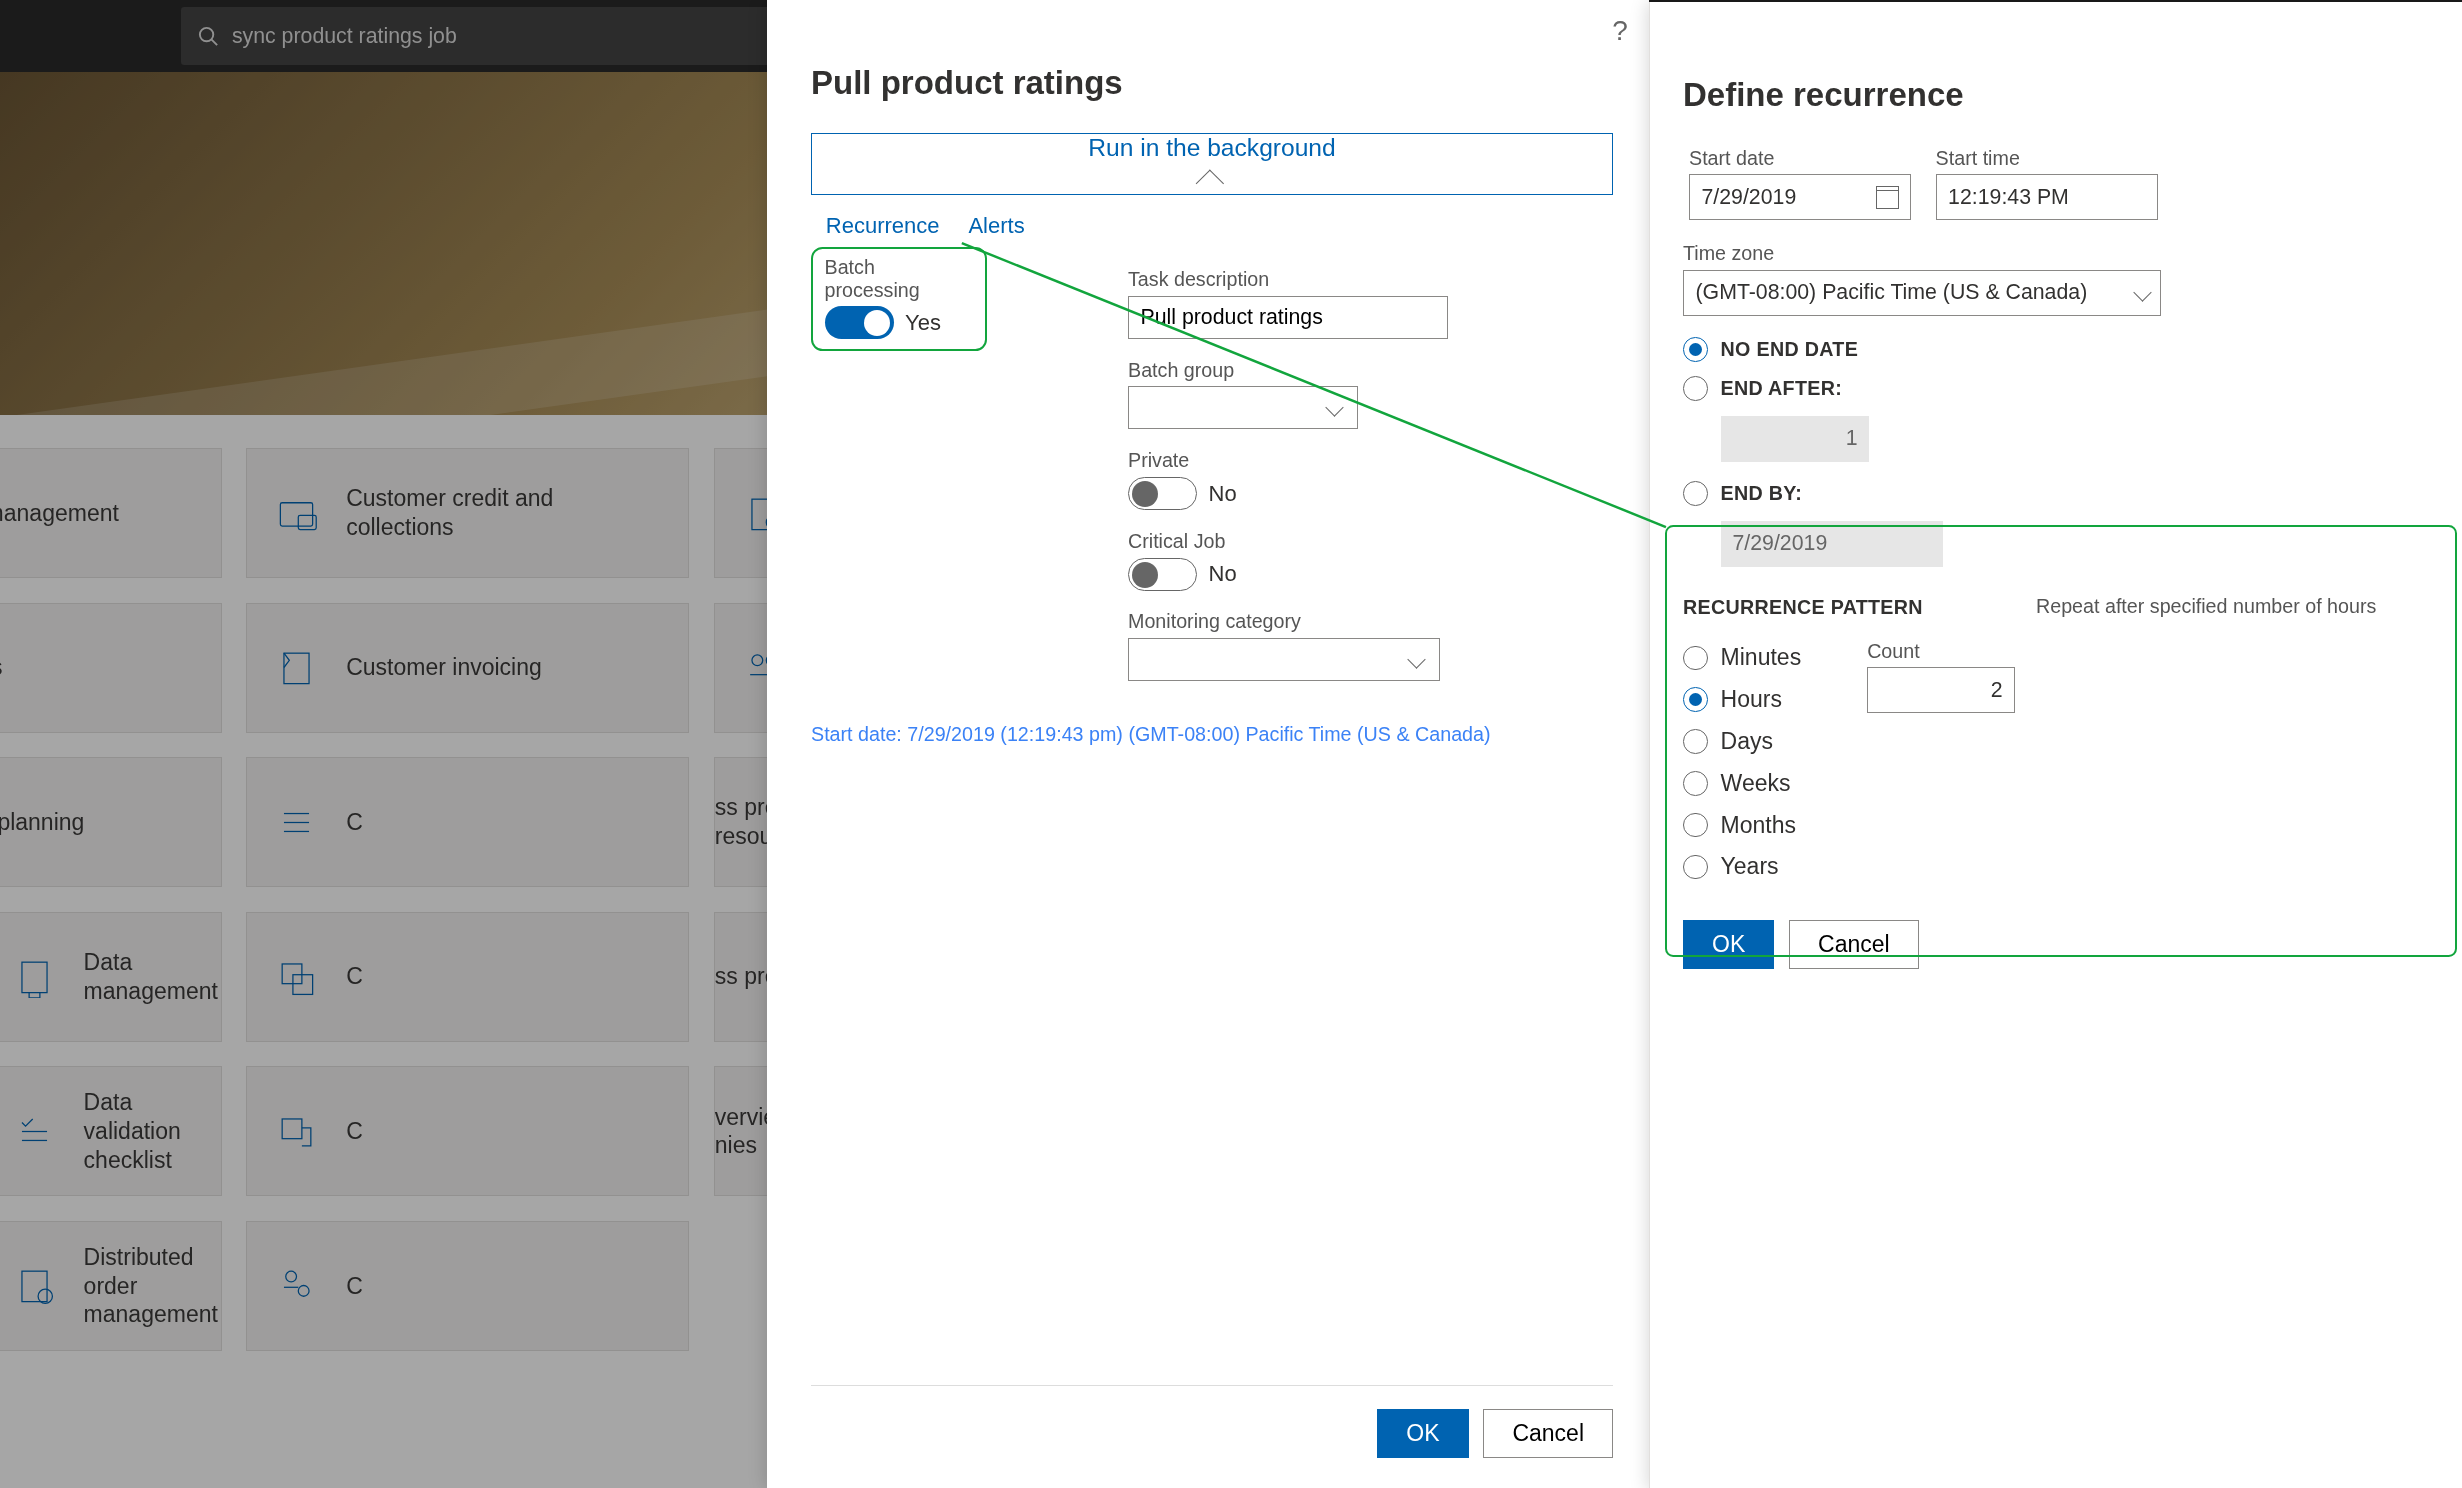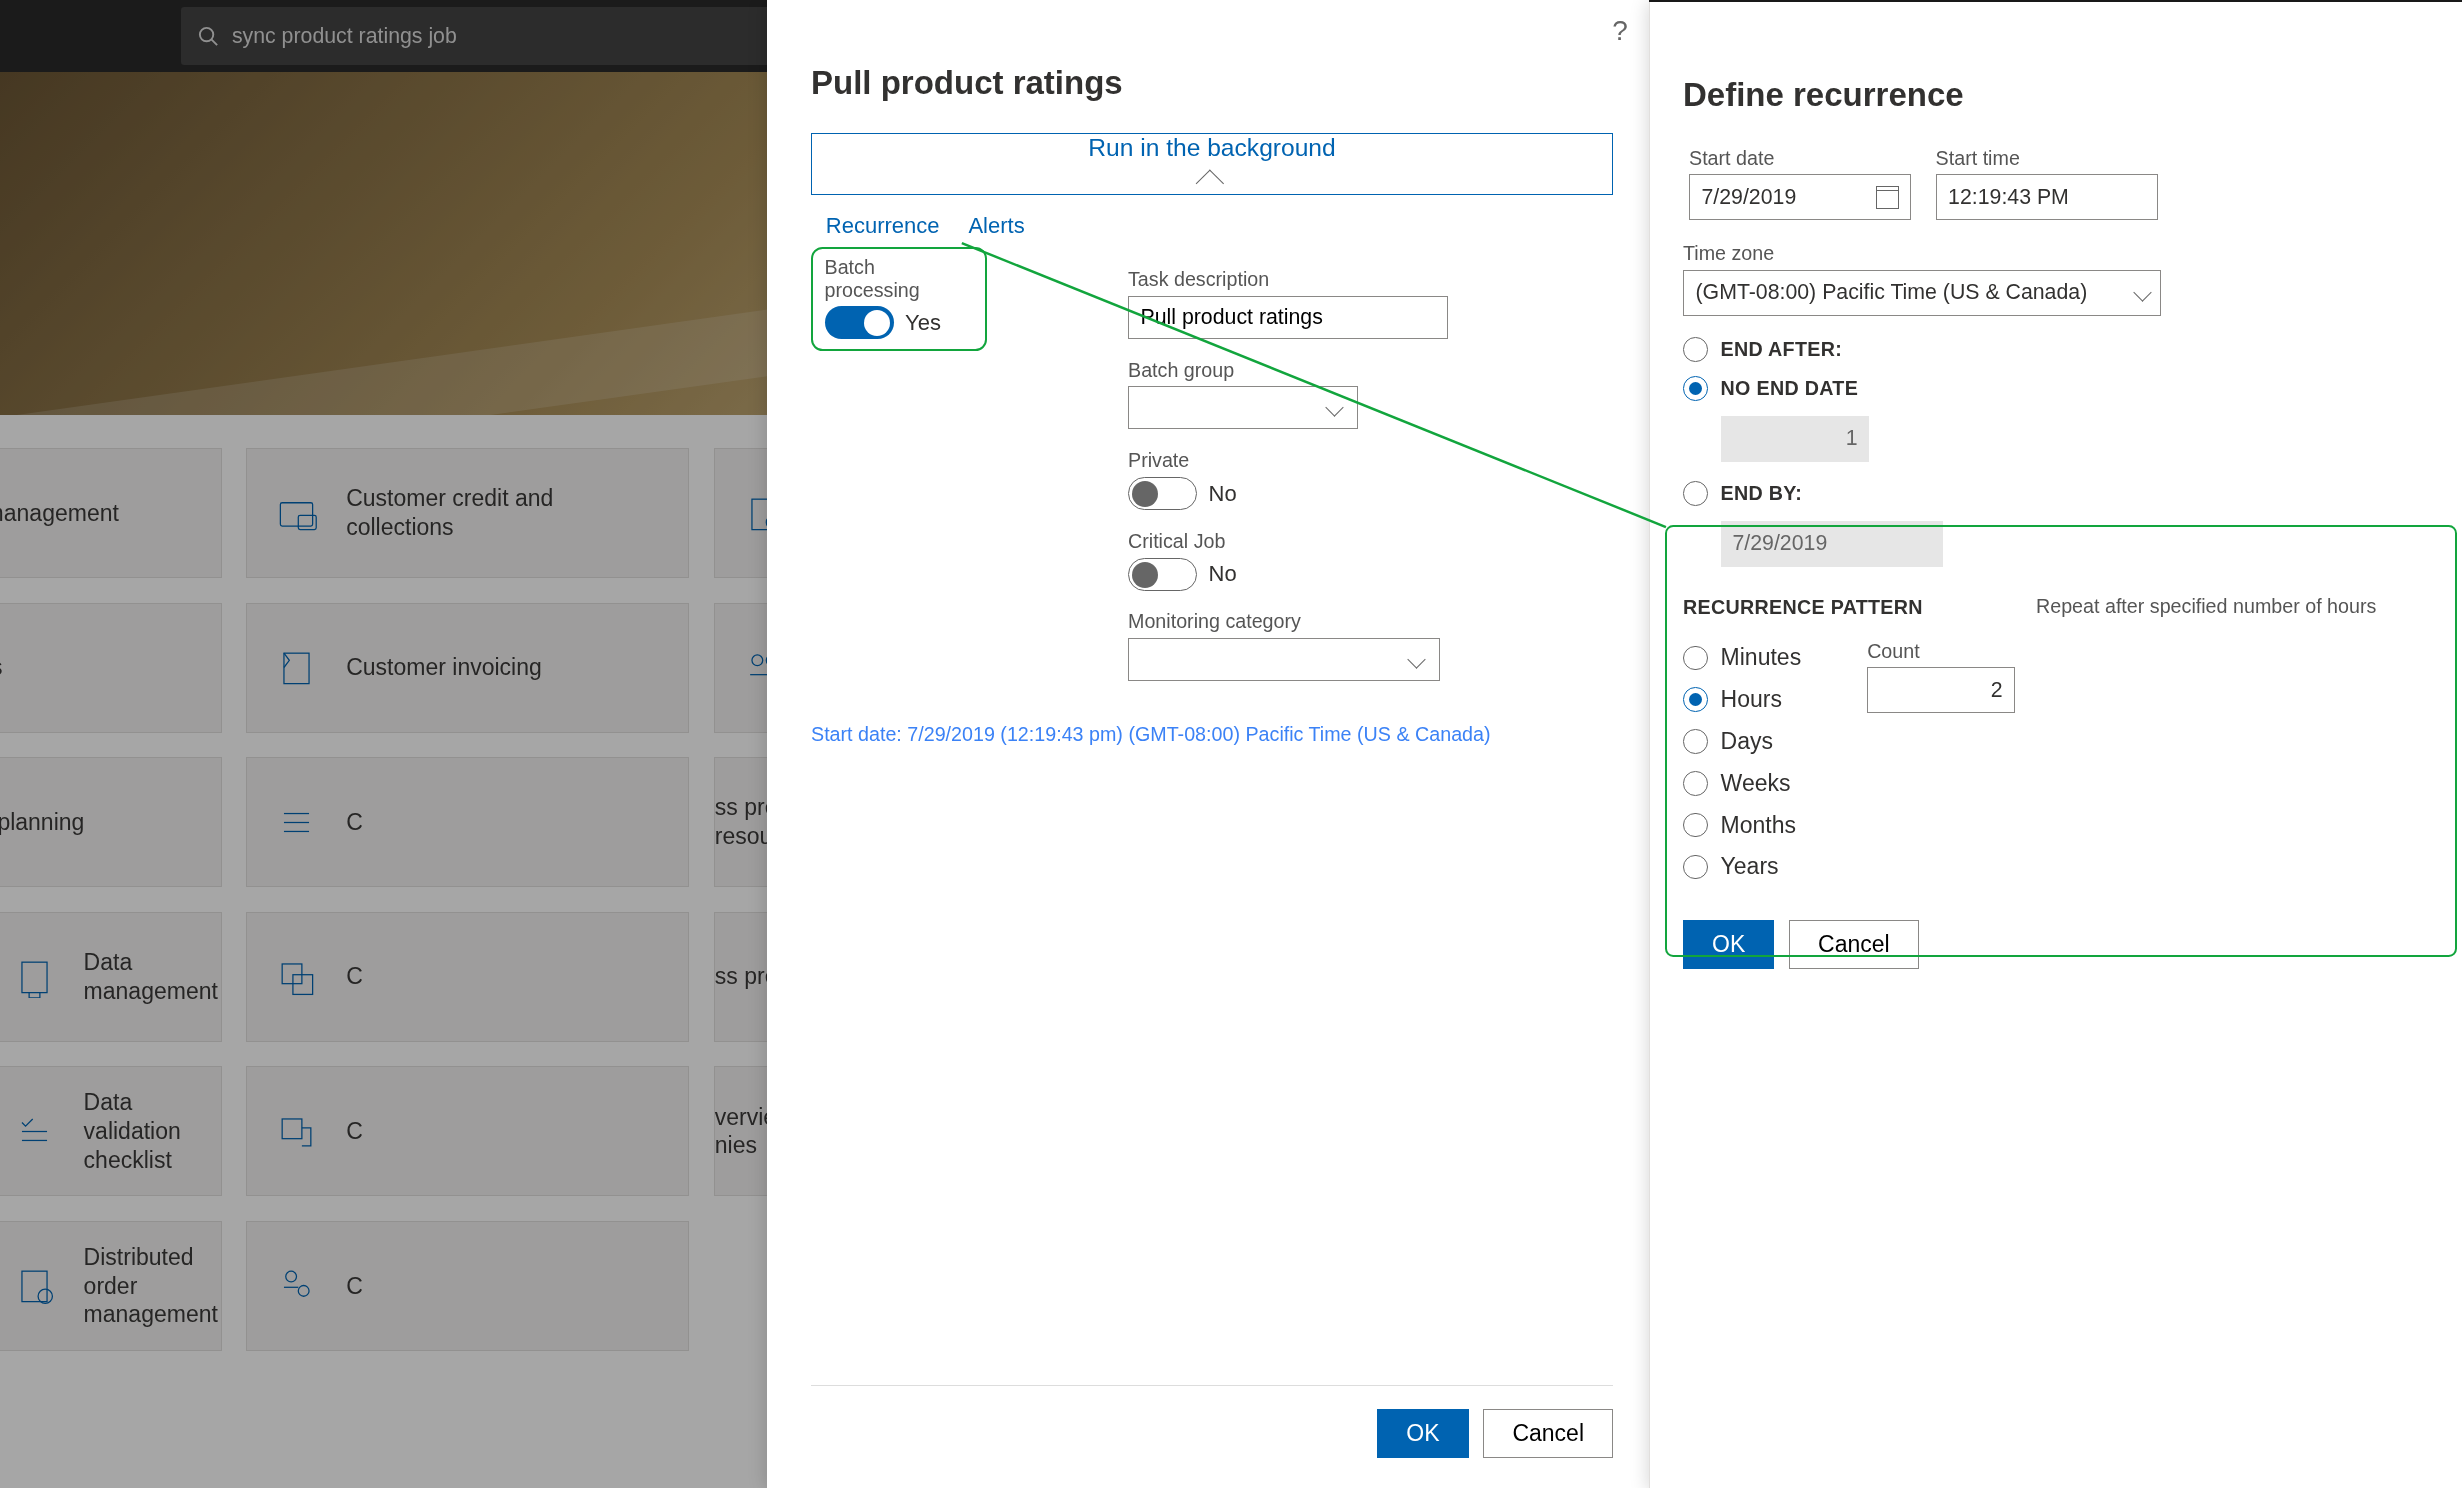--- a/index.html
+++ b/index.html
@@ -286,26 +286,26 @@
   </div>
   <div class="field">
     <span class="lbl">Time zone</span>
     <div class="txt wfull">
       <span>(GMT-08:00) Pacific Time (US &amp; Canada)</span>
       <span class="chev" style="width:13px;height:13px;border-right:1.6px solid #666;border-bottom:1.6px solid #666;transform:rotate(45deg);"></span>
     </div>
   </div>
 
   <div class="radio-row">
+    <div class="radio sel"></div>
+    <span class="section-title">NO END DATE</span>
+  </div>
+  <div class="radio-row">
     <div class="radio"></div>
     <span class="section-title">END AFTER:</span>
-  </div>
-  <div class="radio-row">
-    <div class="radio sel"></div>
-    <span class="section-title">NO END DATE</span>
   </div>
   <div class="txt dis num w170" style="margin-left:38px;margin-bottom:19.7px;">
     <span>1</span>
   </div>
   <div class="radio-row">
     <div class="radio"></div>
     <span class="section-title">END BY:</span>
   </div>
   <div class="txt dis w250" style="margin-left:38px;">
     <span>7/29/2019</span>

